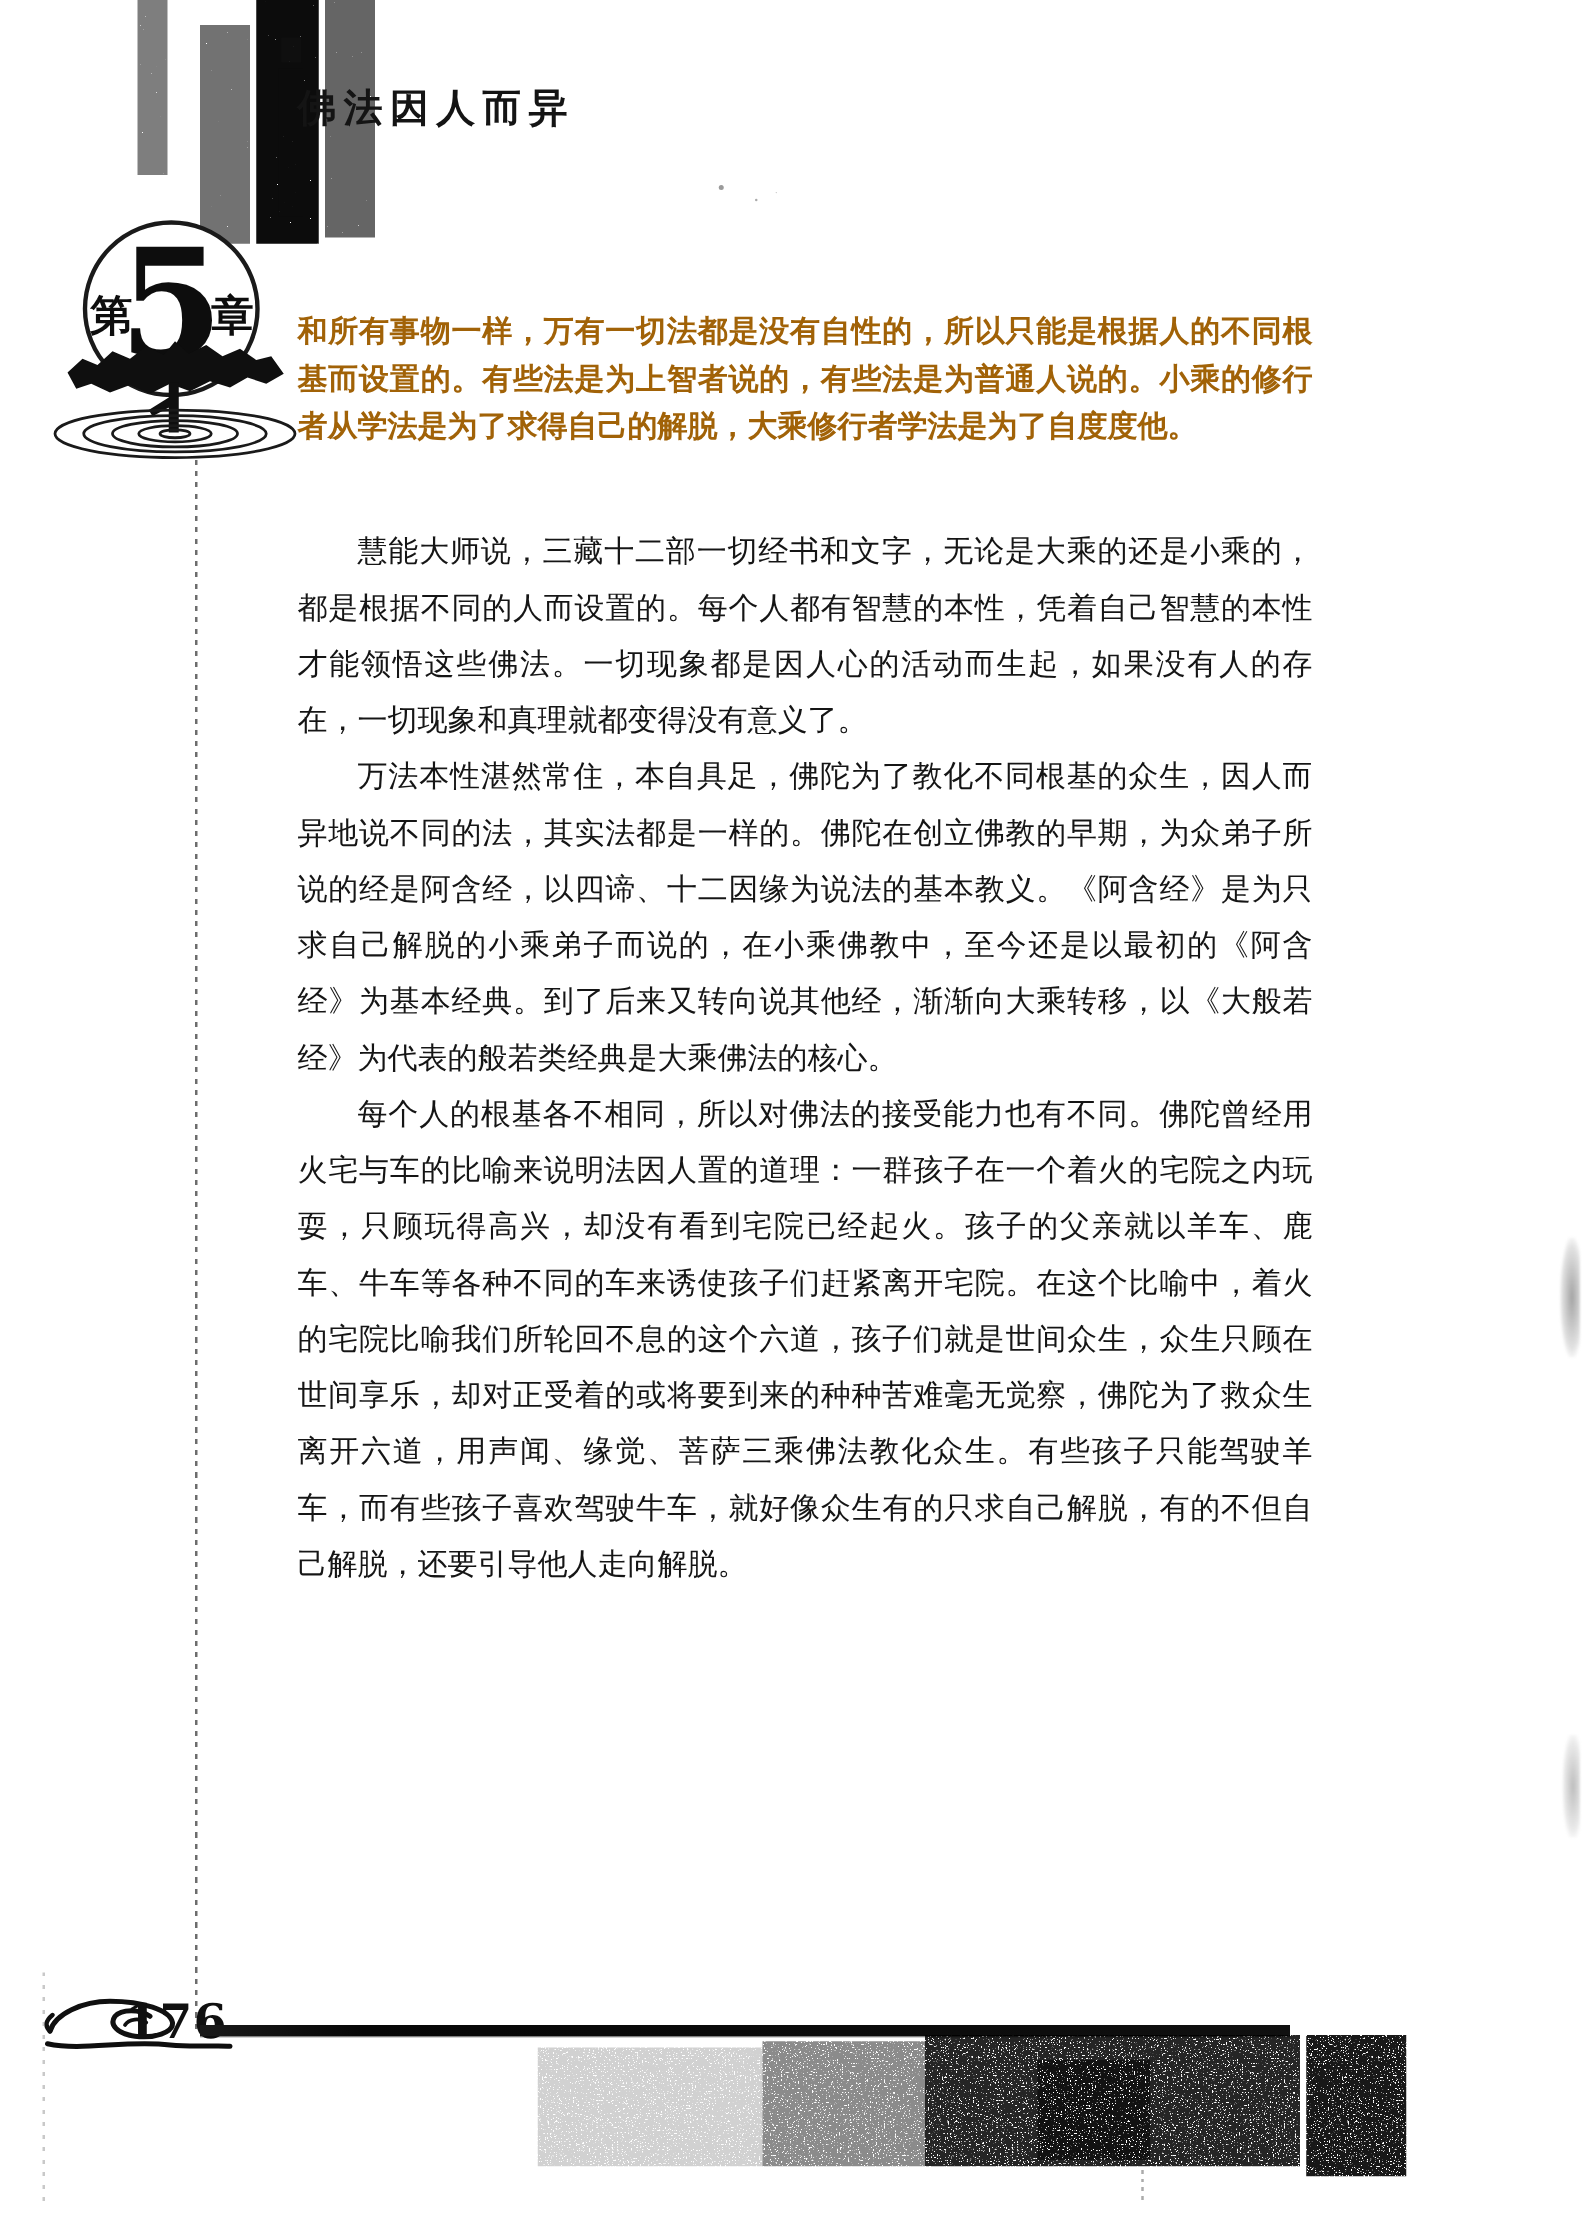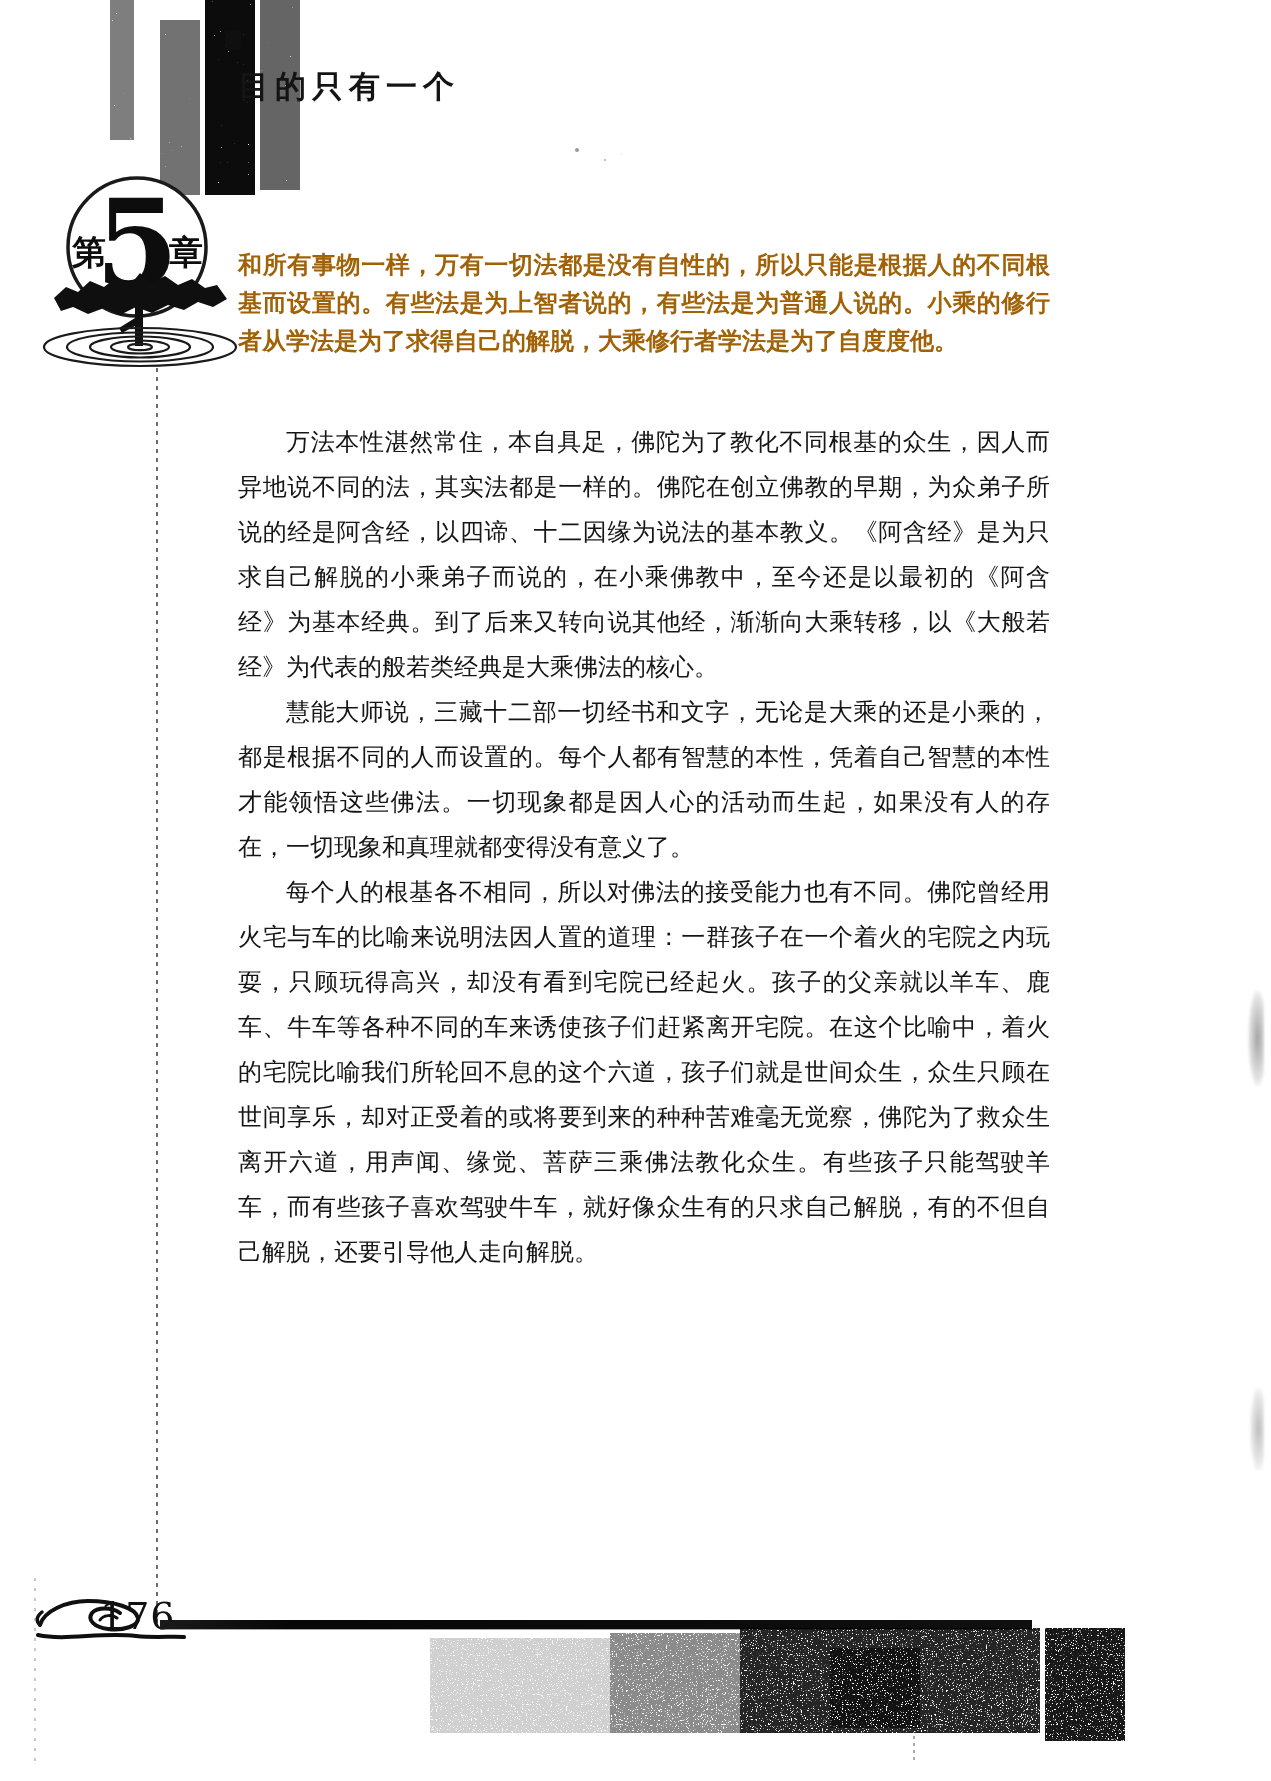--- a/index.html
+++ b/index.html
@@ -99,21 +99,21 @@
     background: repeating-linear-gradient(to bottom, #666 0 3px, transparent 3px 7px);
     opacity: .55;
   }
 
   
   .swirl-svg { position: absolute; left: 34px; top: 1592px; width: 116px; height: 52px; }
   .page-number {
     position: absolute;
     left: 100px; top: 1594px;
     font-size: 38px;
-    font-weight: 400;
+    font-weight: 700;
     font-family: "DejaVu Serif", serif;
     color: #101010;
     letter-spacing: 1px;
   }
   .footer-underline-svg { position: absolute; left: 36px; top: 1628px; width: 152px; height: 16px; }
   .footer-rule {
     position: absolute;
     left: 160px; top: 1620px;
     width: 872px; height: 9px;
     background: linear-gradient(90deg, #1a1a1a, #070707 15%, #0c0c0c 70%, #101010);
@@ -155,28 +155,28 @@
       <ellipse cx="100" cy="179" rx="96" ry="19"></ellipse>
       <ellipse cx="100" cy="179" rx="73" ry="14.5"></ellipse>
       <ellipse cx="100" cy="179" rx="50" ry="10.5"></ellipse>
       <ellipse cx="100" cy="179" rx="29" ry="6.5"></ellipse>
       <ellipse cx="100" cy="179" rx="12" ry="3.2"></ellipse>
     </g>
   </svg>
 
   <div class="margin-dotted-line"></div>
 
-  <div class="eyebrow">目的只有一个</div>
+  <div class="eyebrow">佛法因人而异</div>
   <div class="noise-dots"></div>
 
   <div class="intro">和所有事物一样，万有一切法都是没有自性的，所以只能是根据人的不同根基而设置的。有些法是为上智者说的，有些法是为普通人说的。小乘的修行者从学法是为了求得自己的解脱，大乘修行者学法是为了自度度他。</div>
 
   <div class="body-text">
+    <p>慧能大师说，三藏十二部一切经书和文字，无论是大乘的还是小乘的，都是根据不同的人而设置的。每个人都有智慧的本性，凭着自己智慧的本性才能领悟这些佛法。一切现象都是因人心的活动而生起，如果没有人的存在，一切现象和真理就都变得没有意义了。</p>
     <p>万法本性湛然常住，本自具足，佛陀为了教化不同根基的众生，因人而异地说不同的法，其实法都是一样的。佛陀在创立佛教的早期，为众弟子所说的经是阿含经，以四谛、十二因缘为说法的基本教义。《阿含经》是为只求自己解脱的小乘弟子而说的，在小乘佛教中，至今还是以最初的《阿含经》为基本经典。到了后来又转向说其他经，渐渐向大乘转移，以《大般若经》为代表的般若类经典是大乘佛法的核心。</p>
-    <p>慧能大师说，三藏十二部一切经书和文字，无论是大乘的还是小乘的，都是根据不同的人而设置的。每个人都有智慧的本性，凭着自己智慧的本性才能领悟这些佛法。一切现象都是因人心的活动而生起，如果没有人的存在，一切现象和真理就都变得没有意义了。</p>
     <p>每个人的根基各不相同，所以对佛法的接受能力也有不同。佛陀曾经用火宅与车的比喻来说明法因人置的道理：一群孩子在一个着火的宅院之内玩耍，只顾玩得高兴，却没有看到宅院已经起火。孩子的父亲就以羊车、鹿车、牛车等各种不同的车来诱使孩子们赶紧离开宅院。在这个比喻中，着火的宅院比喻我们所轮回不息的这个六道，孩子们就是世间众生，众生只顾在世间享乐，却对正受着的或将要到来的种种苦难毫无觉察，佛陀为了救众生离开六道，用声闻、缘觉、菩萨三乘佛法教化众生。有些孩子只能驾驶羊车，而有些孩子喜欢驾驶牛车，就好像众生有的只求自己解脱，有的不但自己解脱，还要引导他人走向解脱。</p>
   </div>
 
   <svg class="swirl-svg" viewBox="0 0 116 52" aria-hidden="true">
     <path d="M6,33 C10,19 32,9 54,9 C80,9 102,16 104,26 C105,34 89,39 74,37 C60,35 53,28 58,21 C63,15 78,15 86,21" fill="none" stroke="#101010" stroke-width="4" stroke-linecap="round"></path>
     <path d="M66,28 C69,23 78,22 83,26" fill="none" stroke="#101010" stroke-width="3" stroke-linecap="round"></path>
     <path d="M6,33 C2,29 2,25 8,20" fill="none" stroke="#101010" stroke-width="3.5" stroke-linecap="round"></path>
   </svg>
   <div class="page-number">176</div>
   <svg class="footer-underline-svg" viewBox="0 0 152 16" aria-hidden="true">

